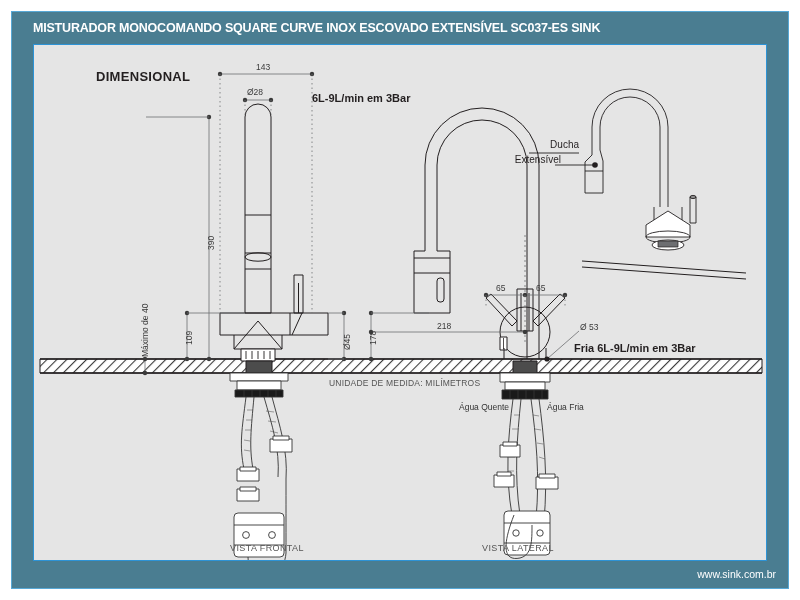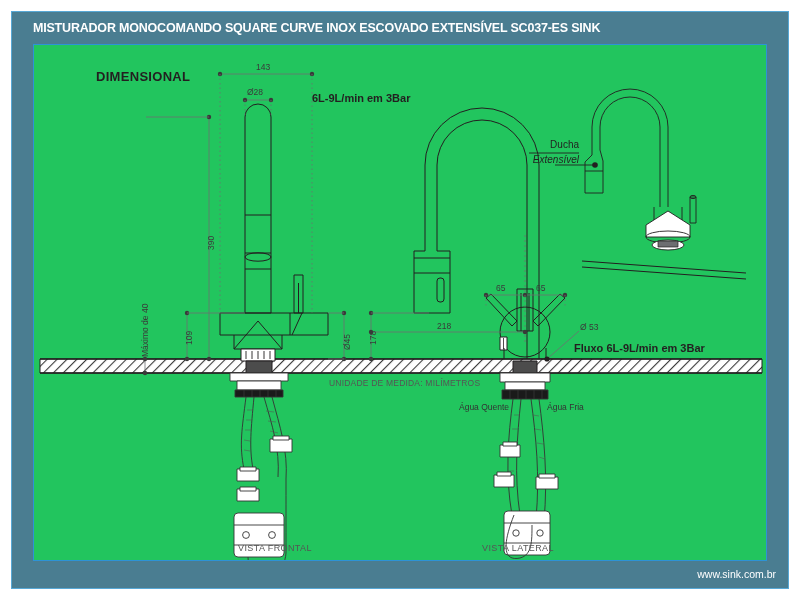--- a/index.html
+++ b/index.html
@@ -13,21 +13,21 @@
   
   .frame{
     position:absolute;left:11px;top:11px;width:778px;height:578px;
     background:#4a7d91;
     border:1px solid #57a8d6;
     box-sizing:border-box;
   }
   
   .canvas{
     position:absolute;left:33px;top:44px;width:734px;height:517px;
-    background:#22c55e;
+    background:#e5e5e5;
     border:1px solid #2d93d6;
     box-sizing:border-box;
     overflow:hidden;
   }
   .title-bar{
     position:absolute;left:33px;top:17px;width:740px;height:22px;
     color:#ffffff;font-size:12.5px;font-weight:bold;
     letter-spacing:-0.2px;white-space:nowrap;
     line-height:22px;
   }
@@ -300,21 +300,21 @@
           <line x1="495" y1="108" x2="545" y2="108" stroke="#231f20" stroke-width="0.9"></line>
           <circle cx="561" cy="120" r="2.8" fill="#231f20" stroke="none"></circle>
         </g>
       </g>
     </svg>
 
     <div class="lbl dimensional" style="left:62px;top:24px;">DIMENSIONAL</div>
 
     <div class="lbl flow-bold" style="left:278px;top:47px;">6L-9L/min em 3Bar</div>
 
-    <div class="lbl flow-bold" style="left:540px;top:297px;">Fluxo 6L-9L/min em 3Bar</div>
+    <div class="lbl flow-bold" style="left:540px;top:297px;">Fria 6L-9L/min em 3Bar</div>
 
     <div class="lbl dimtxt" style="left:222px;top:17px;">143</div>
 
     <div class="lbl dimtxt" style="left:213px;top:42px;">Ø28</div>
 
     <div class="lbl dimtxt-v" style="left:172px;top:205px;">390</div>
 
     <div class="lbl dimtxt-v" style="left:150px;top:300px;">109</div>
 
     <div class="lbl dimtxt-v" style="left:308px;top:305px;">Ø45</div>
@@ -325,24 +325,24 @@
 
     <div class="lbl dimtxt" style="left:462px;top:238px;">65</div>
 
     <div class="lbl dimtxt" style="left:502px;top:238px;">65</div>
 
     <div class="lbl dimtxt" style="left:403px;top:276px;">218</div>
 
     <div class="lbl dimtxt" style="left:546px;top:277px;">Ø 53</div>
 
     <div class="lbl ducha" style="left:455px;top:94px;width:90px;">Ducha</div>
-    <div class="lbl ducha" style="left:445px;top:109px;width:100px;font-style:italic;">Extensível</div>
+    <div class="lbl ducha" style="left:427px;top:109px;width:100px;">Extensível</div>
 
     <div class="lbl unidade" style="left:295px;top:333px;">UNIDADE DE MEDIDA: MILÍMETROS</div>
 
     <div class="lbl small-note" style="left:425px;top:357px;">Água Quente</div>
     <div class="lbl small-note" style="left:505px;top:357px;padding-left:8px;">Água Fria</div>
 
-    <div class="lbl viewcap" style="left:204px;top:498px;">VISTA FRONTAL</div>
+    <div class="lbl viewcap" style="left:196px;top:498px;">VISTA FRONTAL</div>
     <div class="lbl viewcap" style="left:448px;top:498px;">VISTA LATERAL</div>
 
   </div>
 </div>
 
 </body></html>

